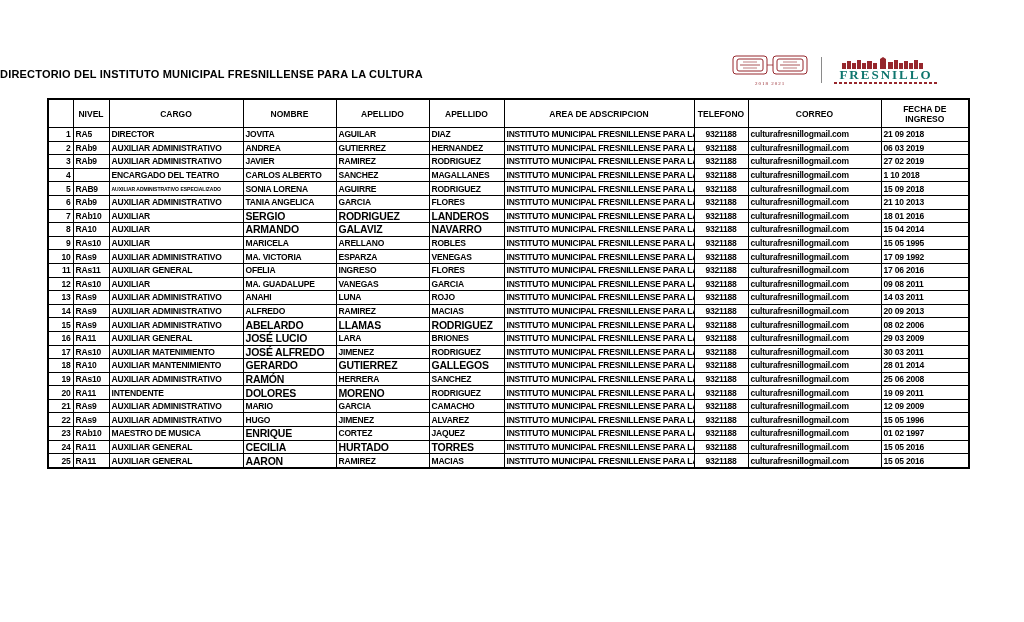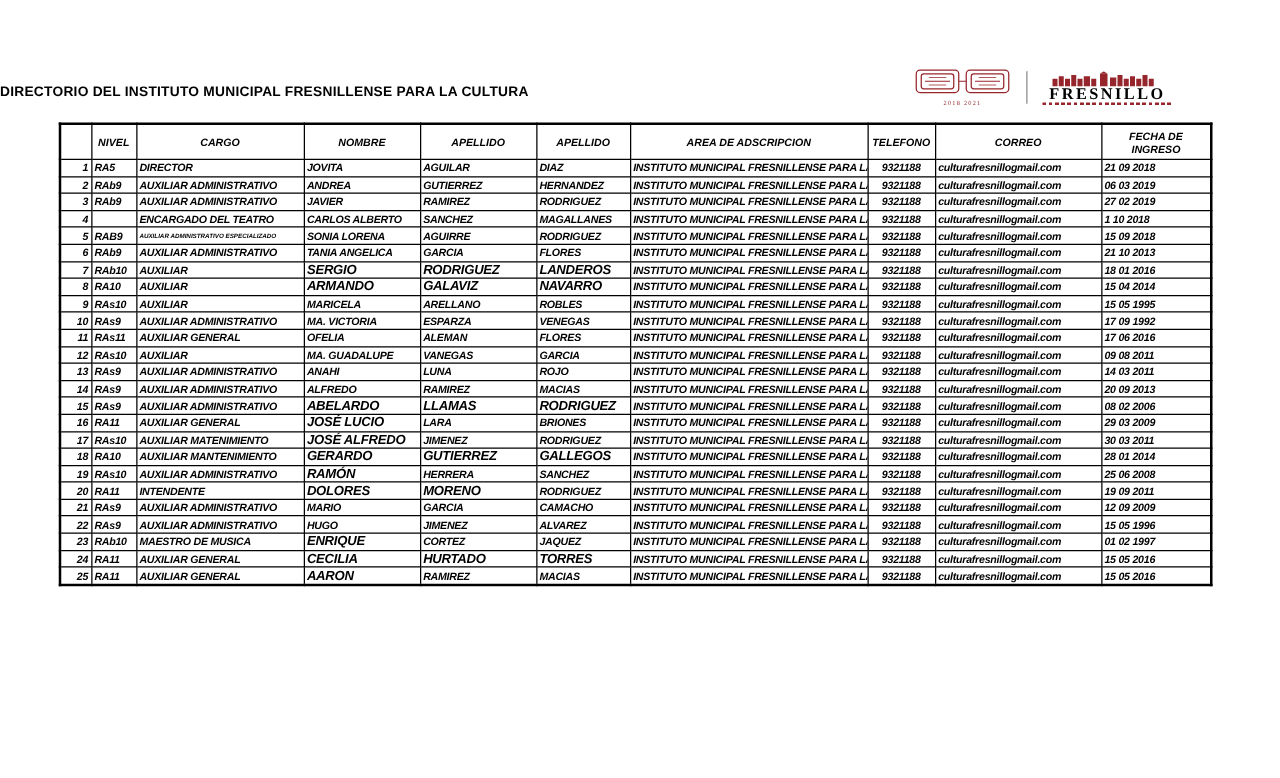--- a/index.html
+++ b/index.html
@@ -14,32 +14,32 @@
   }
   .logo-strip{
     position:absolute;top:54px;right:86px;display:flex;align-items:center;gap:12px;
   }
   .seal-wrap{display:flex;flex-direction:column;align-items:center;}
   .seal-caption{font-family:"Liberation Serif",serif;font-size:5px;color:#96262c;margin-top:1px;letter-spacing:1px;}
   .logo-divider{width:1px;height:26px;background:#8a8a8a;}
   .wordmark-wrap{display:flex;flex-direction:column;align-items:center;}
   .wordmark-text{
     font-family:"Liberation Serif",serif;font-weight:bold;font-size:13px;
-    color:#000000;letter-spacing:2px;line-height:10px;
+    color:#0f766e;letter-spacing:2px;line-height:10px;
   }
   .wordmark-tagline{width:104px;height:2px;margin-top:2px;
     background:repeating-linear-gradient(90deg,#96262c 0 3px,transparent 3px 5px);}
   
   table.dir{
     position:absolute;left:47px;top:98px;width:921px;
     border-collapse:collapse;table-layout:fixed;
     font-family:"Liberation Sans",sans-serif;
   }
   table.dir,table.dir th,table.dir td{border:1px solid #000;}
-  table.dir{border:2px solid #000;font-style:italic;}
+  table.dir{border:2px solid #000;}
   table.dir th{
     height:27px;font-size:8.5px;font-weight:bold;text-align:center;
     padding:0 1px;letter-spacing:0px;color:#000;background:#fff;overflow:hidden;
   }
   table.dir td{
     height:12.6px;font-size:8.5px;font-weight:bold;vertical-align:middle;
     padding:0 2px;white-space:nowrap;overflow:hidden;color:#000;letter-spacing:-0.2px;
     line-height:12px;
   }
   td.c-num{text-align:right;padding-right:2px;}
@@ -252,21 +252,21 @@
         <td class="c-area">INSTITUTO MUNICIPAL FRESNILLENSE PARA LA CULTURA</td>
         <td class="c-tel">9321188</td>
         <td class="c-correo">culturafresnillogmail.com</td>
         <td class="c-fecha">17 09 1992</td>
       </tr>
       <tr>
         <td class="c-num">11</td>
         <td class="c-nivel">RAs11</td>
         <td class="c-cargo">AUXILIAR GENERAL</td>
         <td class="c-nom">OFELIA</td>
-        <td class="c-a1">ALEMAN</td>
+        <td class="c-a1">INGRESO</td>
         <td class="c-a2">FLORES</td>
         <td class="c-area">INSTITUTO MUNICIPAL FRESNILLENSE PARA LA CULTURA</td>
         <td class="c-tel">9321188</td>
         <td class="c-correo">culturafresnillogmail.com</td>
         <td class="c-fecha">17 06 2016</td>
       </tr>
       <tr>
         <td class="c-num">12</td>
         <td class="c-nivel">RAs10</td>
         <td class="c-cargo">AUXILIAR</td>

